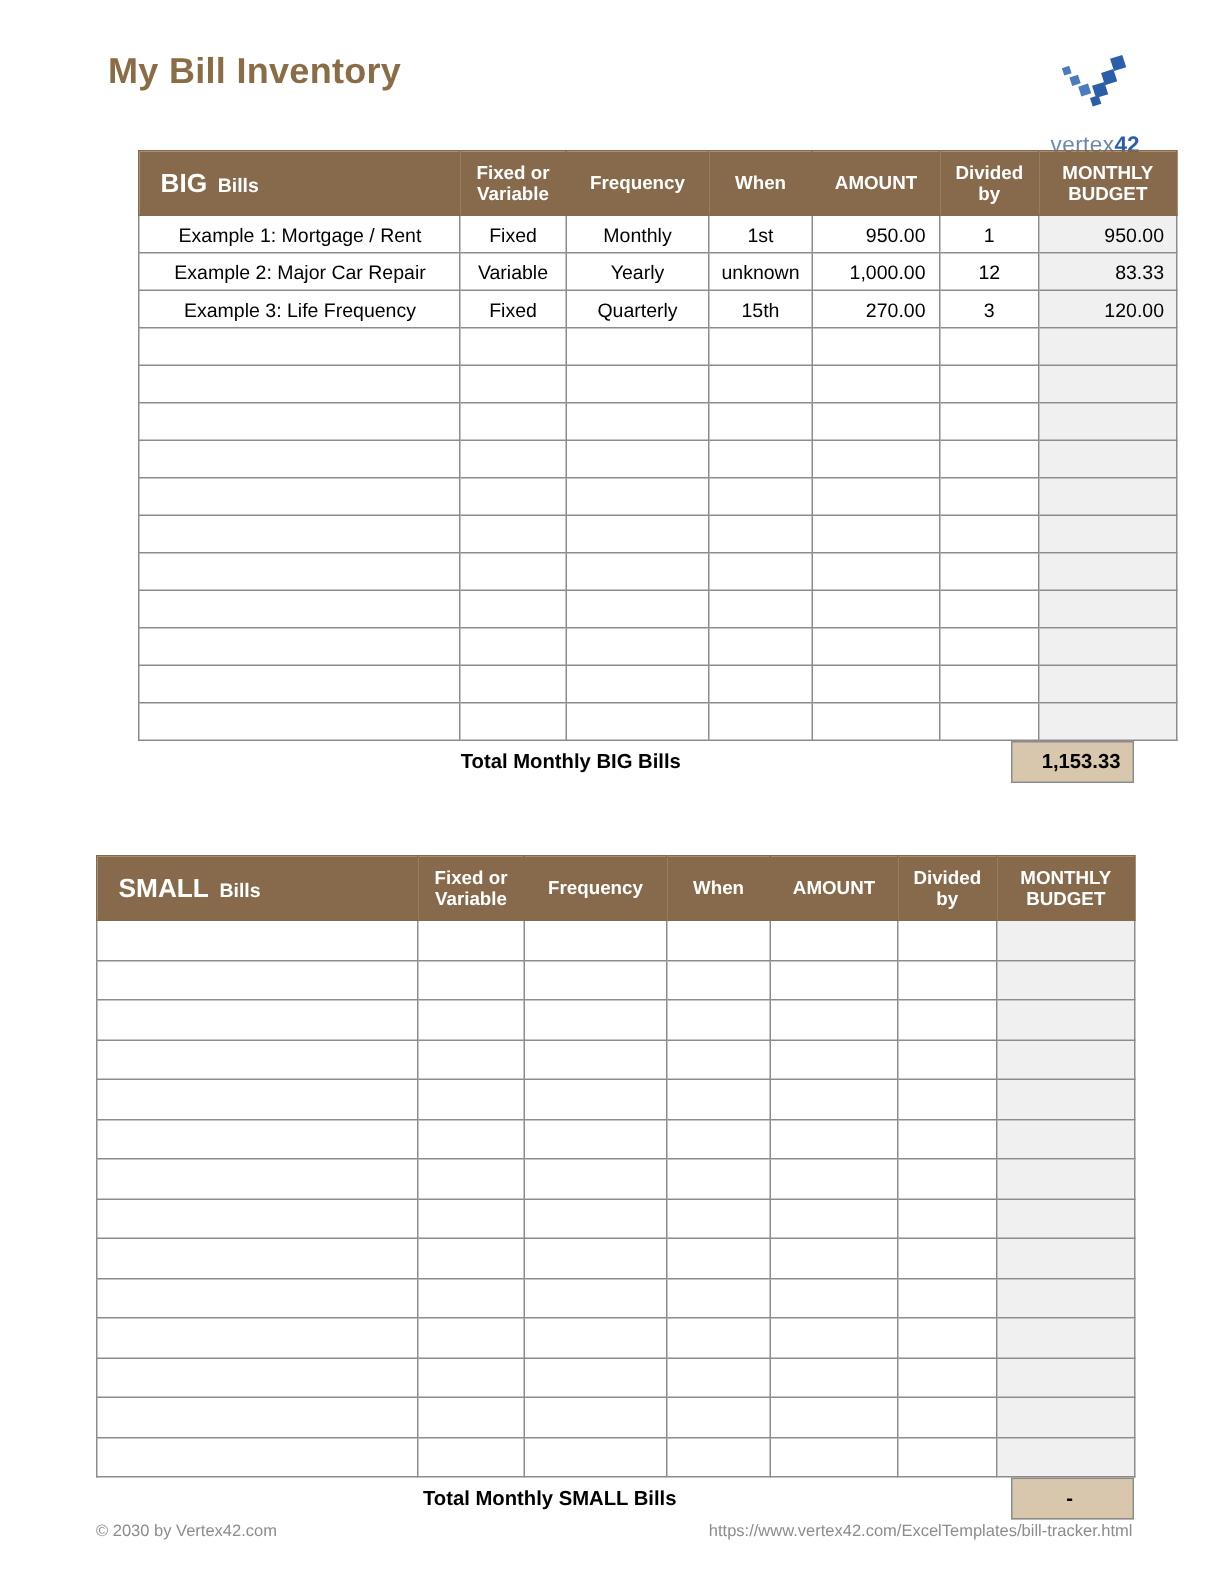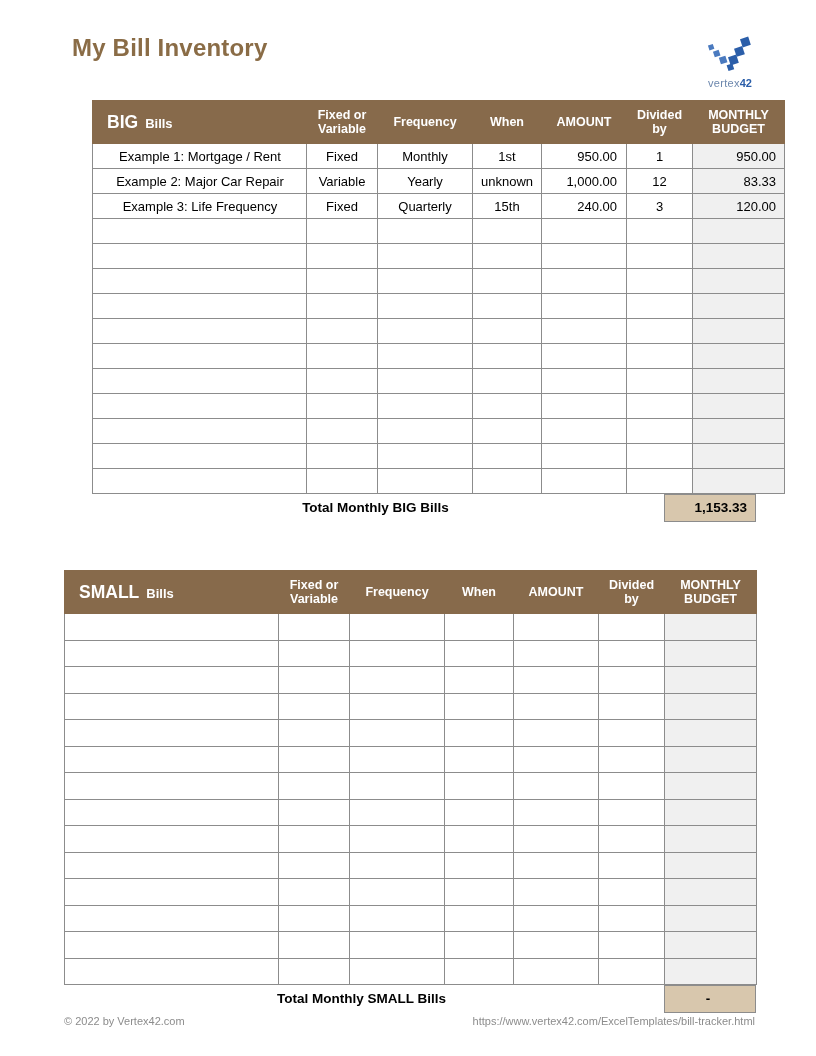--- a/index.html
+++ b/index.html
@@ -23,21 +23,21 @@
   
   .page-title{
     position:absolute;left:72px;top:34px;margin:0;
     font-size:24px;font-weight:bold;color:var(--title-brown);
     letter-spacing:0.2px;
   }
 
   
   .logo{position:absolute;left:698px;top:36px;width:64px;text-align:center;}
   .logo svg{display:block;margin:0 auto;width:54px;height:36px;}
-  .logo-text{font-size:11px;line-height:11px;margin-top:6px;white-space:nowrap;}
+  .logo-text{font-size:15px;line-height:11px;margin-top:19px;white-space:nowrap;}
   .logo-text .lt1{color:#6c87ad;letter-spacing:0.3px;}
   .logo-text .lt2{color:var(--logo-dark);font-weight:bold;}
 
   
   .bill-section{position:absolute;left:64px;width:692px;}
   #big-section{top:100px;padding-left:28px;}
   #small-section{top:570px;}
   table{border-collapse:collapse;table-layout:fixed;width:692px;}
   thead th{
     background:var(--header-brown);color:#fff;
@@ -60,21 +60,21 @@
   td.c4{text-align:right;padding-right:9px;}
   td.c6{text-align:right;padding-right:8px;background:var(--shaded-gray);}
 
   
   .total-row{display:flex;align-items:stretch;height:28px;}
   .total-label{
     flex:1;text-align:center;font-weight:bold;font-size:13.5px;
     line-height:28px;padding-right:5px;color:#000;
   }
   .total-cell{
-    width:92px;background:var(--total-tan);border:1px solid var(--grid-gray);
+    width:82px;background:var(--total-tan);border:1px solid var(--grid-gray);
     font-weight:bold;font-size:13.5px;line-height:26px;
     text-align:right;padding-right:8px;
   }
   #small-section .total-cell{text-align:center;padding-right:4px;}
 
   
   .footer{
     position:absolute;left:64px;right:61px;top:1015px;
     display:flex;justify-content:space-between;align-items:baseline;
     font-size:11px;color:var(--footer-gray);
@@ -144,21 +144,21 @@
             <td class="c3">unknown</td>
             <td class="c4">1,000.00</td>
             <td class="c5">12</td>
             <td class="c6">83.33</td>
           </tr>
           <tr>
             <td class="c0">Example 3: Life Frequency</td>
             <td class="c1">Fixed</td>
             <td class="c2">Quarterly</td>
             <td class="c3">15th</td>
-            <td class="c4">240.00</td>
+            <td class="c4">270.00</td>
             <td class="c5">3</td>
             <td class="c6">120.00</td>
           </tr>
           <tr>
             <td class="c0"></td>
             <td class="c1"></td>
             <td class="c2"></td>
             <td class="c3"></td>
             <td class="c4"></td>
             <td class="c5"></td>
@@ -413,17 +413,17 @@
           </tr>
         </tbody>
       </table>
     <div class="total-row">
       <span class="total-label">Total Monthly SMALL Bills</span>
       <span class="total-cell">-</span>
     </div>
   </section>
 
   <div class="footer">
-    <span>© 2022 by Vertex42.com</span>
+    <span>© 2030 by Vertex42.com</span>
     <a href="#">https://www.vertex42.com/ExcelTemplates/bill-tracker.html</a>
   </div>
 
 </div>
 
 </body></html>

